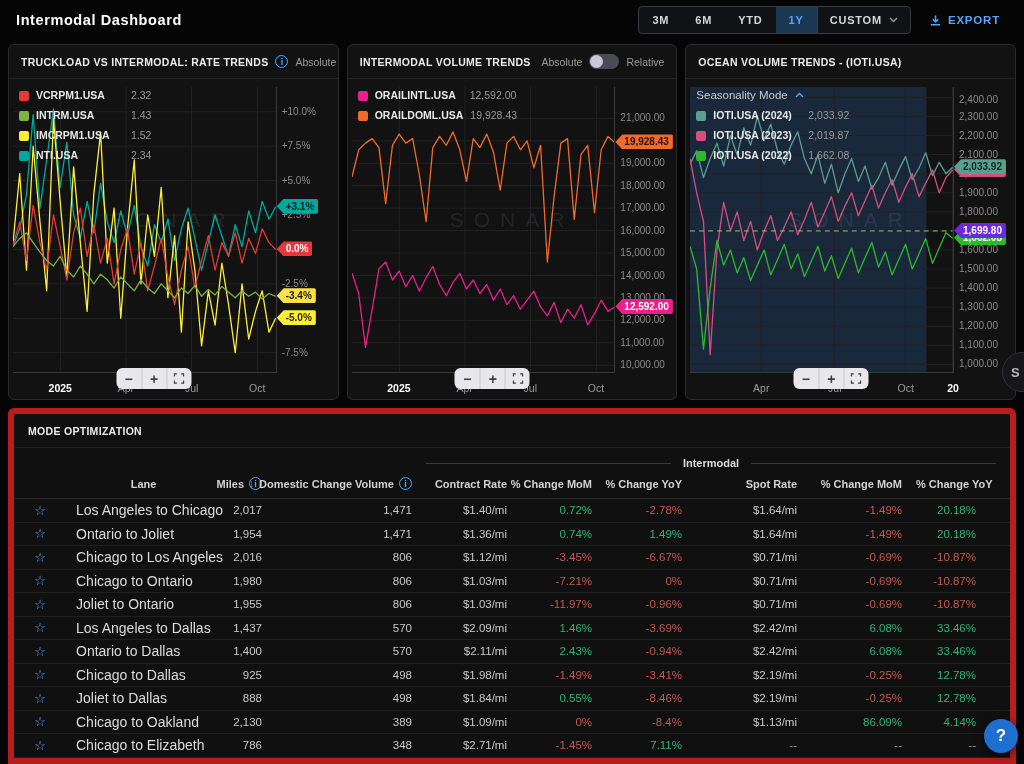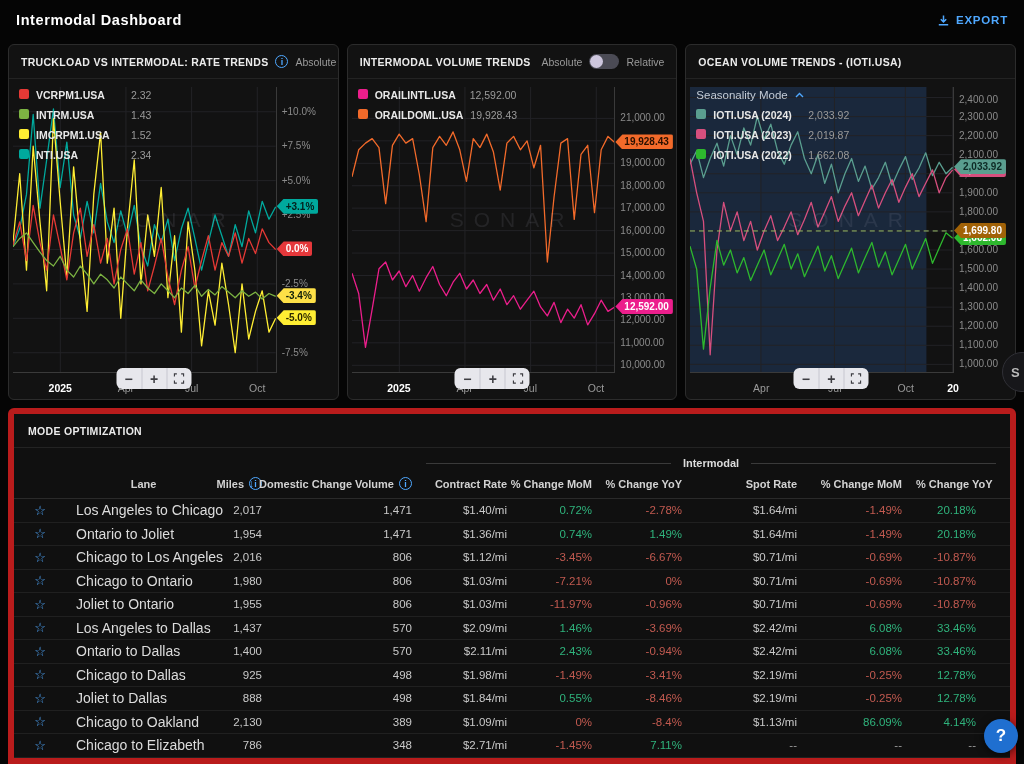--- a/index.html
+++ b/index.html
@@ -1,20 +1,20 @@
 <!DOCTYPE html>
 <html><head>
 <meta charset="utf-8">
 <style>
   * { margin:0; padding:0; box-sizing:border-box; }
   html,body { width:1024px; height:764px; background:#050505; overflow:hidden;
     font-family:"Liberation Sans", sans-serif; position:relative; }
 
   
-  .topbar { position:absolute; top:0; left:0; right:0; height:40px; display:flex;
+  .topbar { position:absolute; top:0; left:0; right:8px; height:40px; display:flex;
     align-items:center; padding:16px 16px; }
   .app-title { font-size:14.5px; font-weight:bold; color:#fff; letter-spacing:0.6px; }
   .topbar-right { margin-left:auto; display:flex; align-items:center; gap:18px; }
   .range-group { display:flex; align-items:stretch; border:1px solid #3a3a40;
     border-radius:4px; background:#101216; height:28px; overflow:hidden; }
   .range-btn { padding:0 13px; display:flex; align-items:center; font-size:11px;
     font-weight:bold; letter-spacing:0.8px; color:#d6d6d6; cursor:pointer; }
   .range-btn.active { background:#1c3752; color:#4fa8ff; }
   .custom-btn { display:flex; align-items:center; gap:7px; padding:0 12px; font-size:11px;
     font-weight:bold; letter-spacing:0.8px; color:#d6d6d6; border-left:1px solid #3a3a40; }
@@ -47,21 +47,21 @@
   .vtag { position:absolute; left:0; padding:2px 4px 2px 9px; font-size:10px; font-weight:bold;
     border-radius:2px; white-space:nowrap;
     clip-path:polygon(0 50%, 7px 0, 100% 0, 100% 100%, 7px 100%); }
   .xaxis { position:absolute; left:4px; right:62px; bottom:2px; height:18px; }
   .xtick { position:absolute; transform:translateX(-50%); font-size:10.5px; color:#9a9a9a;
     top:3px; white-space:nowrap; }
   .xtick.bold { color:#fff; font-weight:bold; }
   .legend { position:absolute; top:10px; left:10px; display:flex; flex-direction:column;
     gap:8px; z-index:3; }
   .season-row { display:flex; align-items:center; gap:7px; font-size:11.5px; color:#c2cbd6; }
-  .litem { display:flex; align-items:flex-start; gap:7px; }
+  .litem { display:flex; align-items:flex-end; gap:7px; }
   .swatch { width:10px; height:10px; border-radius:2px; flex:none; }
   .lname { font-size:10.5px; font-weight:bold; color:#e8e8e8; min-width:88px; }
   .lval { font-size:10.5px; color:#9a9a9a; }
   .watermark { position:absolute; top:44%; left:50%; transform:translate(-50%,-50%);
     font-size:21px; letter-spacing:10px; color:rgba(200,200,215,0.10); z-index:1; pointer-events:none; }
   .zoomctl { position:absolute; bottom:10px; left:44%; transform:translateX(-50%);
     display:flex; background:#e7e7ec; border-radius:6px; overflow:hidden; z-index:4; }
   .zbtn { width:25px; height:21px; display:flex; align-items:center; justify-content:center;
     color:#3d3d42; font-size:14px; font-weight:bold; cursor:pointer; }
   .zbtn + .zbtn { border-left:1px solid #c8c8cf; }
@@ -103,20 +103,32 @@
     border-radius:50%; background:#1f6fd0; color:#fff; font-size:17px; font-weight:bold;
     display:flex; align-items:center; justify-content:center; z-index:9; cursor:pointer;
     box-shadow:0 2px 8px rgba(0,0,0,0.6); }
 </style>
 </head>
 <body>
 
 <div class="topbar">
   <div class="app-title">Intermodal Dashboard</div>
   <div class="topbar-right">
+    <div class="range-group">
+      <div class="range-btn">3M</div>
+      <div class="range-btn">6M</div>
+      <div class="range-btn">YTD</div>
+      <div class="range-btn active">1Y</div>
+      <div class="custom-btn">
+        <span>CUSTOM</span>
+        <svg width="9" height="6" viewBox="0 0 9 6">
+            <path d="M1 1l3.5 3.5L8 1" stroke="#9e9e9e" stroke-width="1.4" fill="none"></path>
+          </svg>
+      </div>
+    </div>
     <div class="export-btn">
       <svg width="13" height="13" viewBox="0 0 13 13">
           <path d="M6.5 1.5v6M3.8 5.2L6.5 8l2.7-2.8M1.8 10.8h9.4" stroke="#4fa8ff" stroke-width="1.5" fill="none"></path>
         </svg>
       <span>EXPORT</span>
     </div>
   </div>
 </div>
 
 <div class="charts-row">
@@ -333,21 +345,21 @@
           <div class="ytick" style="top: 156.993px;">1,600.00</div>
           <div class="ytick" style="top: 176.057px;">1,500.00</div>
           <div class="ytick" style="top: 195.12px;">1,400.00</div>
           <div class="ytick" style="top: 214.184px;">1,300.00</div>
           <div class="ytick" style="top: 233.247px;">1,200.00</div>
           <div class="ytick" style="top: 252.311px;">1,100.00</div>
           <div class="ytick" style="top: 271.375px;">1,000.00</div>
           <div class="vtag" style="top: 74.9512px; background: rgb(214, 79, 126); color: rgb(255, 255, 255);">2,019.87</div>
           <div class="vtag" style="top: 72.2728px; background: rgb(90, 158, 143); color: rgb(14, 43, 38);">2,033.92</div>
           <div class="vtag" style="top: 143.159px; background: rgb(46, 184, 46); color: rgb(255, 255, 255);">1,662.08</div>
-          <div class="vtag" style="top: 135.968px; background: #a16207; color: rgb(255, 255, 255);">1,699.80</div>
+          <div class="vtag" style="top: 135.968px; background: #6d28d9; color: rgb(255, 255, 255);">1,699.80</div>
         </div>
       <div class="xaxis">
           <span class="xtick" style="left: 27%;">Apr</span>
           <span class="xtick" style="left: 55%;">Jul</span>
           <span class="xtick" style="left: 82%;">Oct</span>
           <span class="xtick bold" style="left: 100%;">20</span>
         </div>
       <div class="legend">
         <div class="season-row">
           <span>Seasonality Mode</span>

